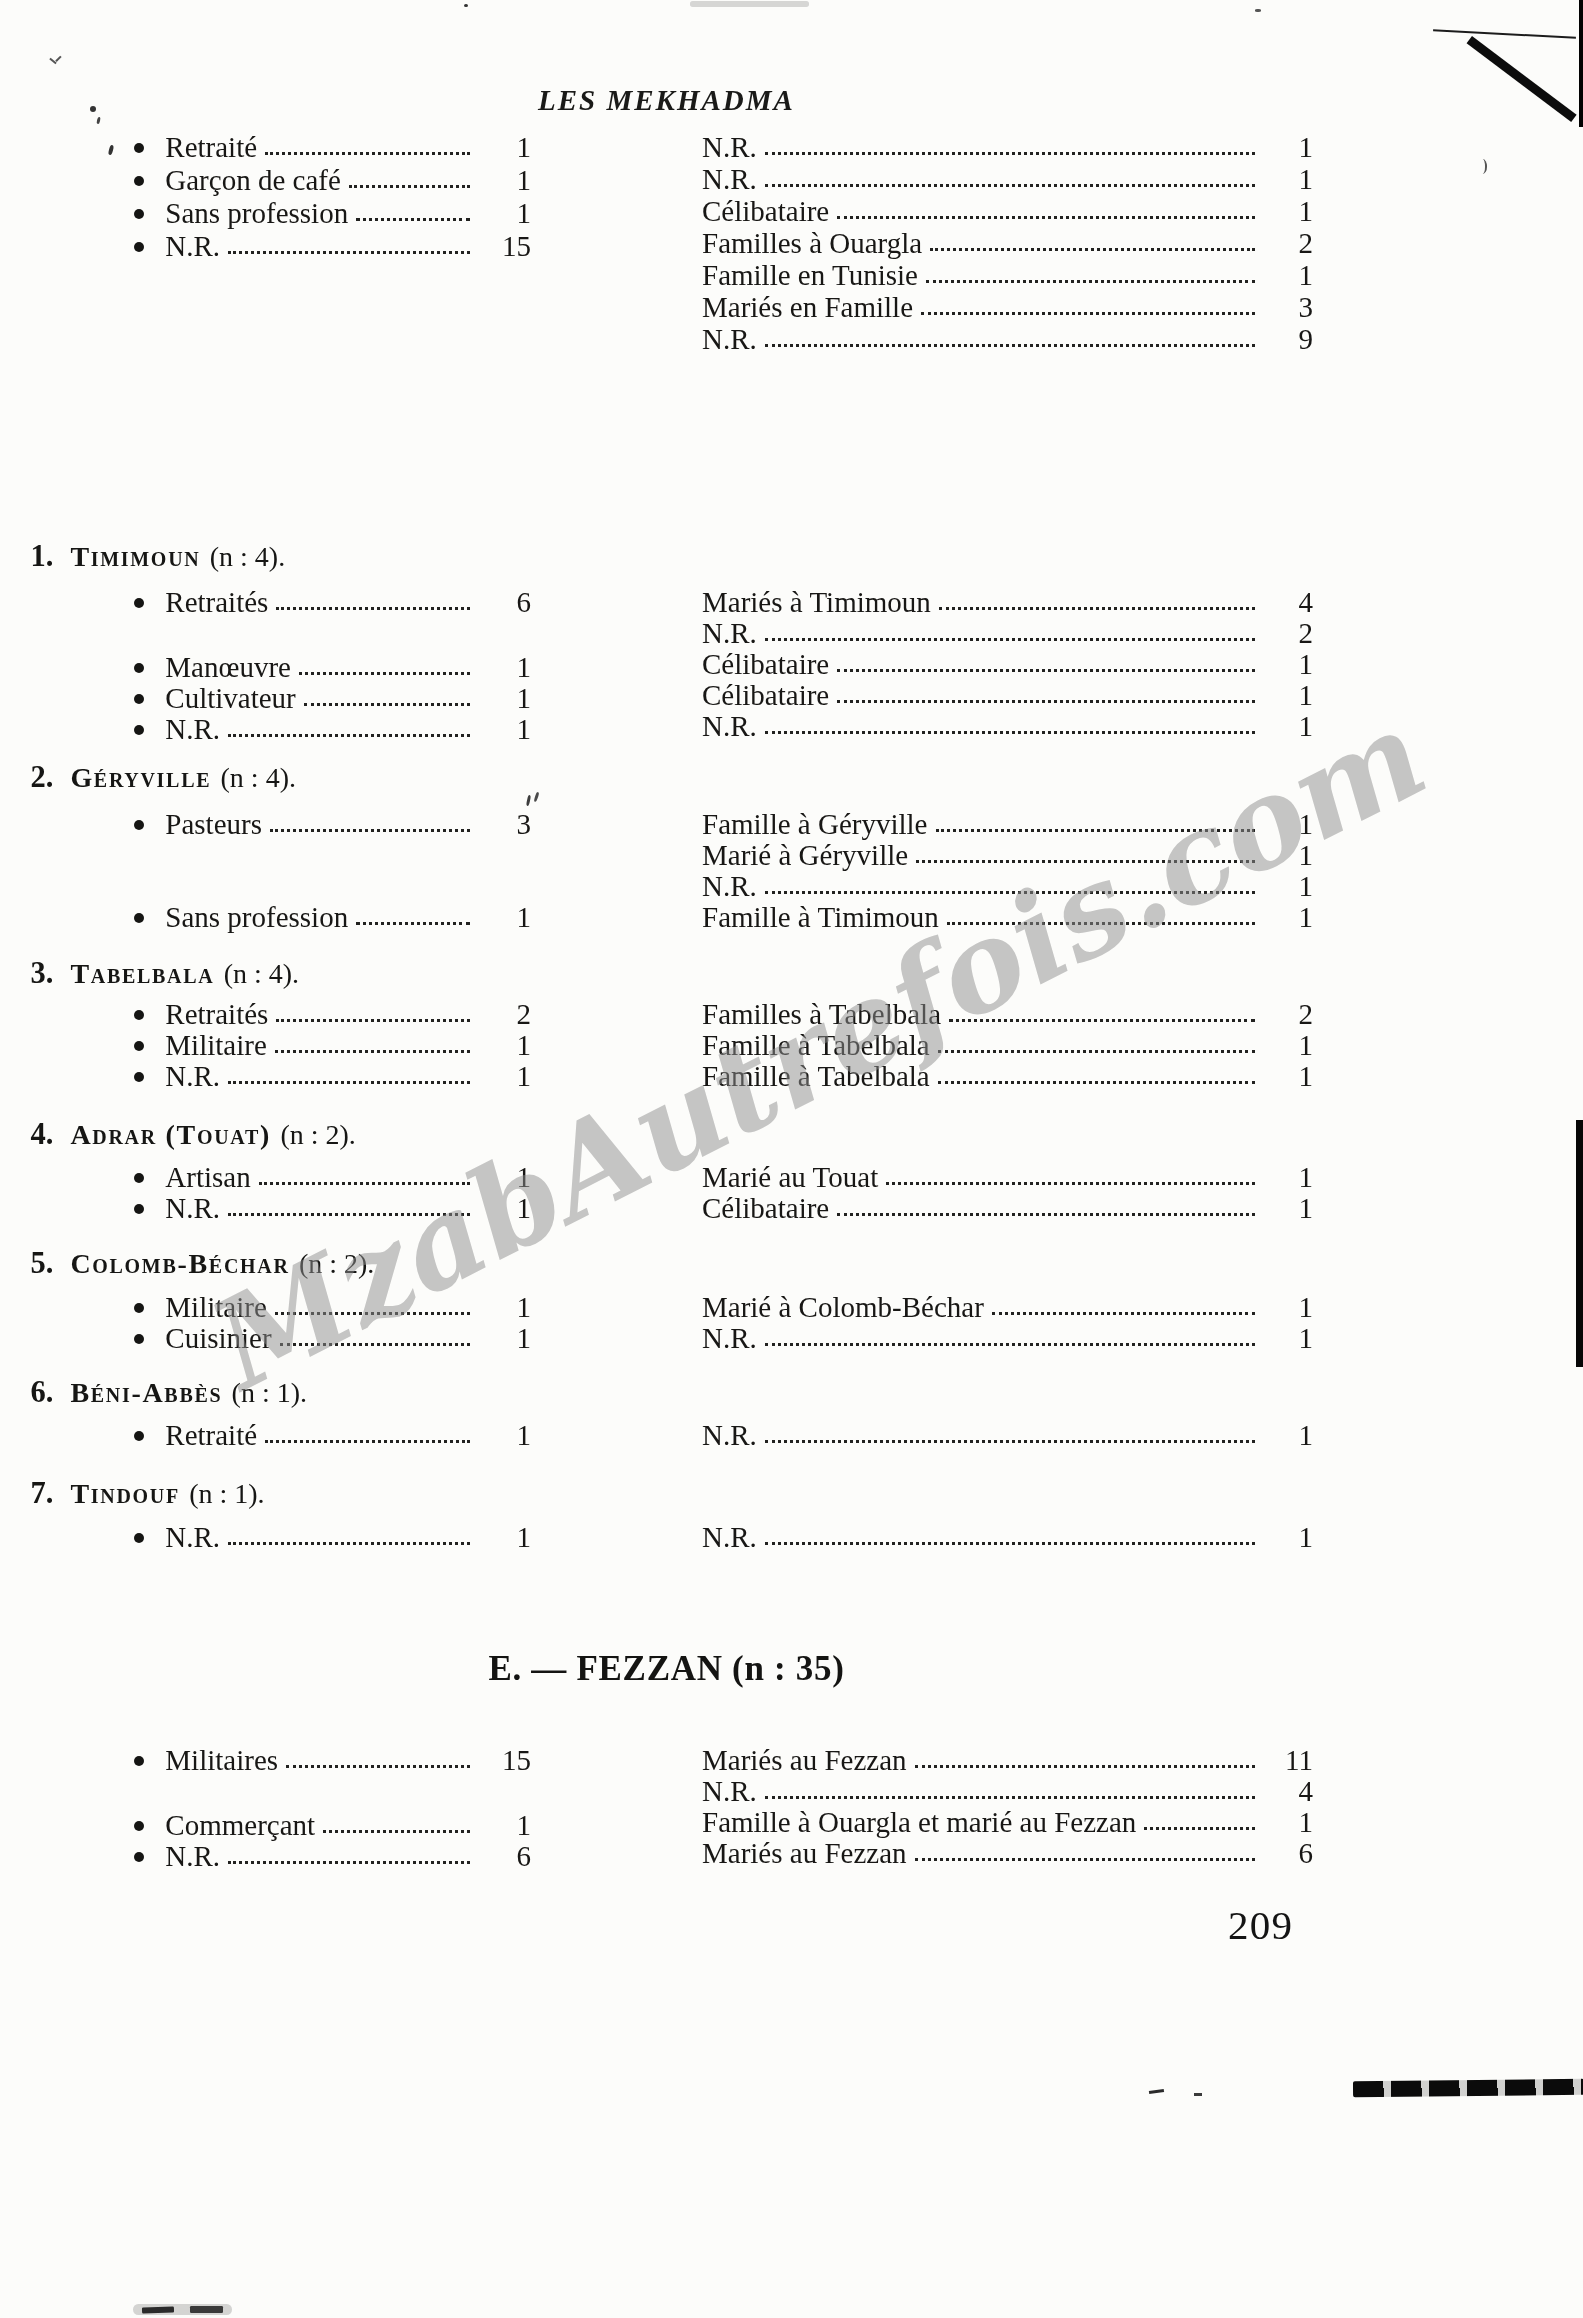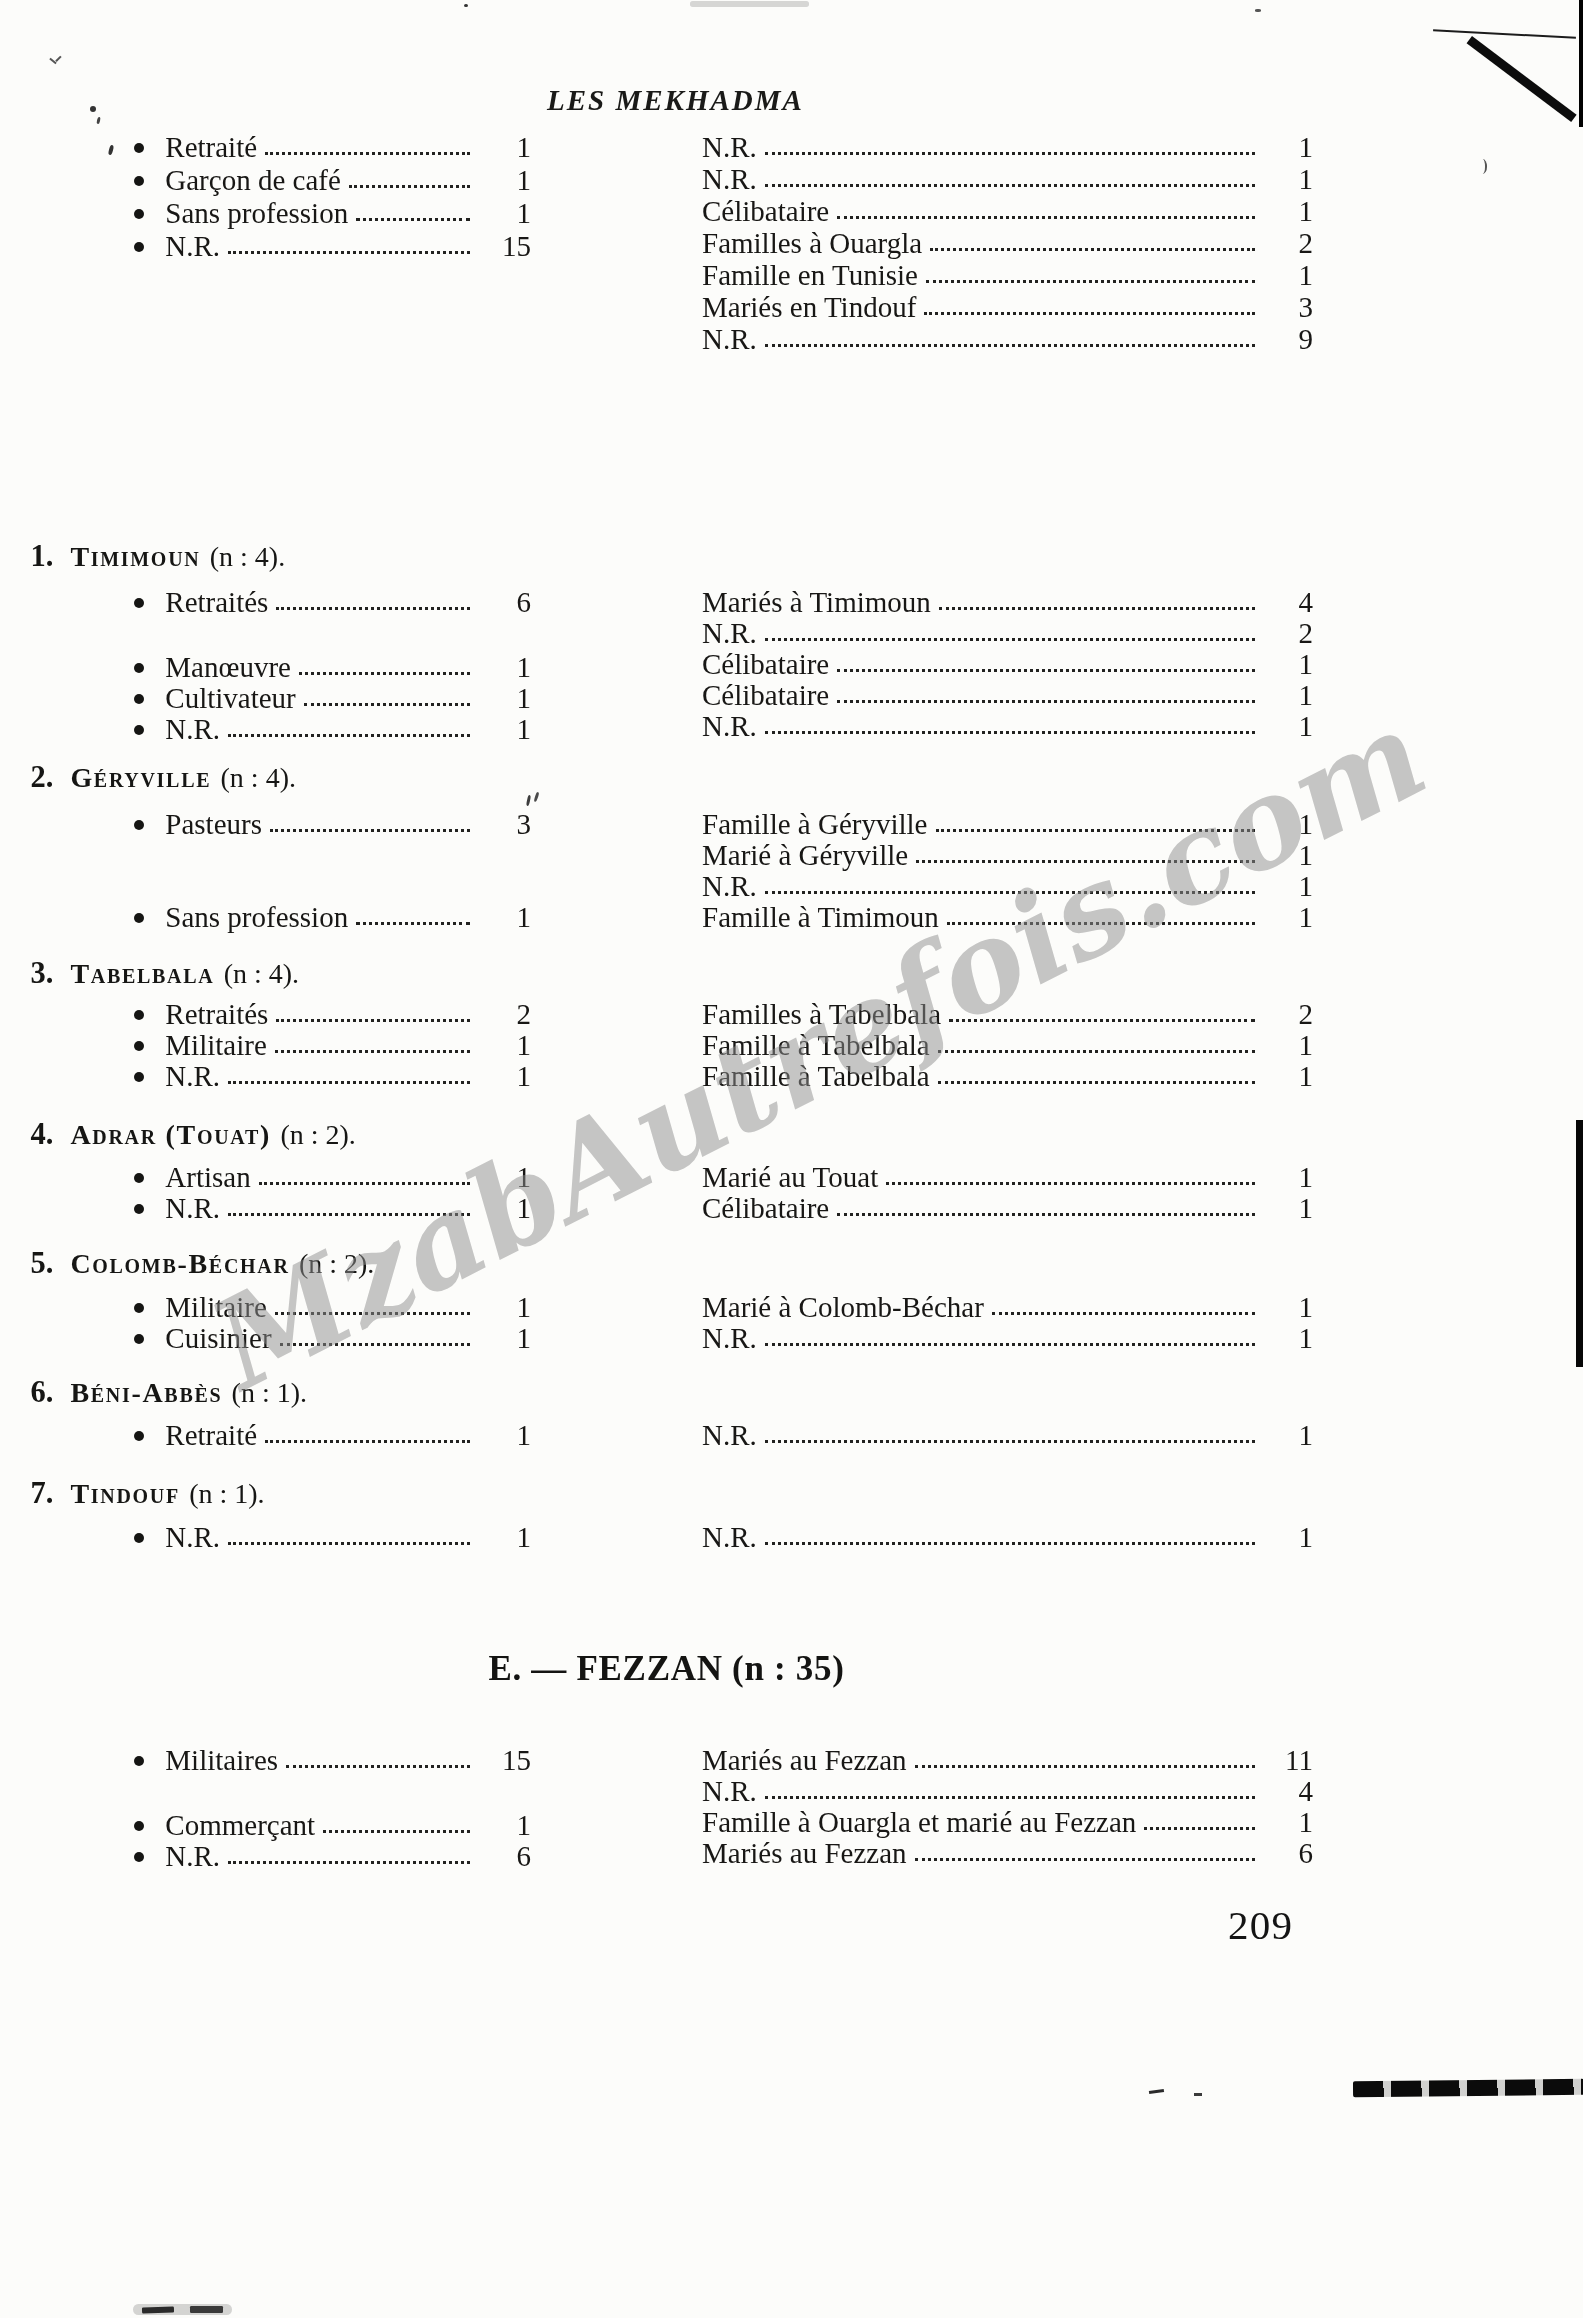--- a/index.html
+++ b/index.html
@@ -6,21 +6,21 @@
   #page {
     position:relative;
     width:1584px; height:2319px;
     background:#fcfcfa;
     overflow:hidden;
     font-family:"Liberation Serif", serif;
     color:#181715;
   }
   
   .header-title {
-    position:absolute; left:9px; width:1333px; text-align:center;
+    position:absolute; left:0; width:1333px; text-align:center;
     font-style:italic; font-weight:bold; font-size:29px; letter-spacing:2px;
     color:#1a1a18; white-space:nowrap;
   }
   .big-title {
     position:absolute; left:0; width:1333px; text-align:center;
     font-weight:bold; font-size:35px; letter-spacing:0.7px; color:#141412;
     white-space:nowrap;
   }
   .sub { position:absolute; left:30.5px; white-space:nowrap; color:#161614; }
   .sub .num { font-size:30.5px; font-weight:bold; margin-right:17px; }
@@ -130,21 +130,21 @@
       <span class="lbl">Familles à Ouargla</span>
       <span class="dots"></span>
       <span class="val">2</span>
     </div>
     <div class="row">
       <span class="lbl">Famille en Tunisie</span>
       <span class="dots"></span>
       <span class="val">1</span>
     </div>
     <div class="row">
-      <span class="lbl">Mariés en Tindouf</span>
+      <span class="lbl">Mariés en Famille</span>
       <span class="dots"></span>
       <span class="val">3</span>
     </div>
     <div class="row">
       <span class="lbl">N.R.</span>
       <span class="dots"></span>
       <span class="val">9</span>
     </div>
   </div>
 

